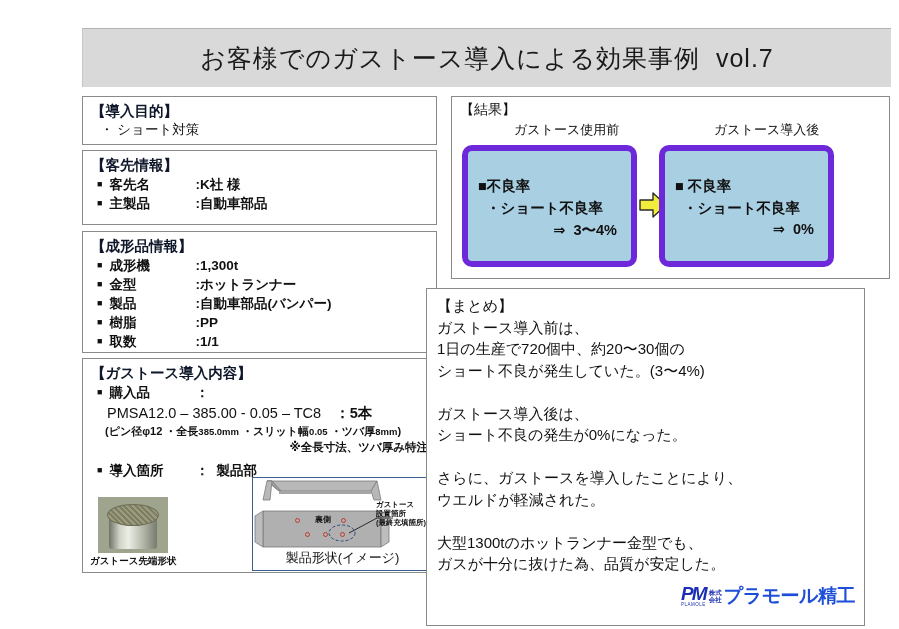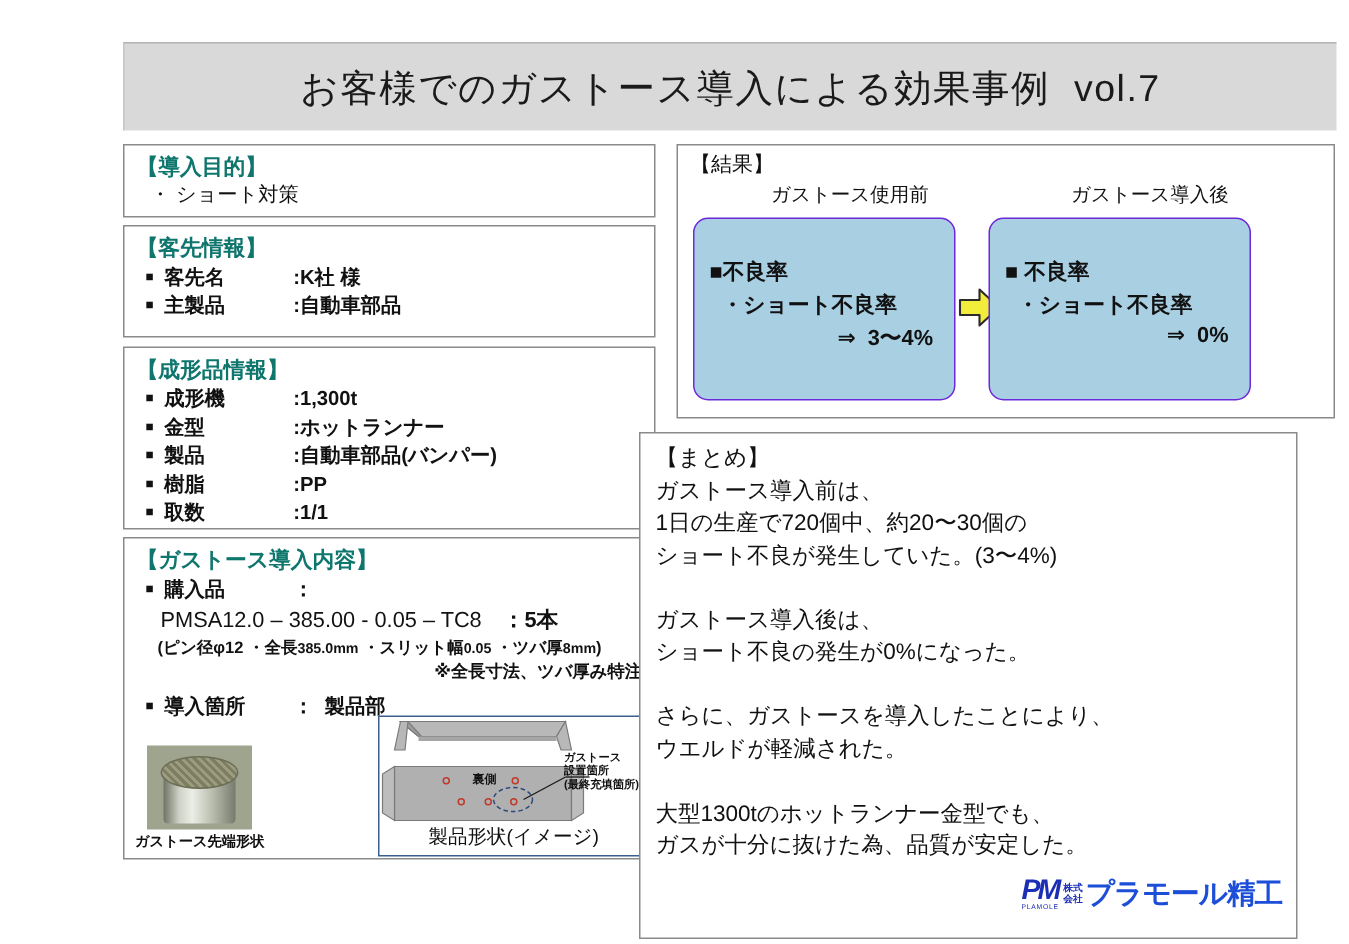--- a/index.html
+++ b/index.html
@@ -46,21 +46,21 @@
   
   .panel {
     position: absolute;
     background: #ffffff;
     border: 1px solid #8a8a8a;
     box-sizing: border-box;
   }
   .panel-heading {
     font-weight: bold;
     font-size: 14.5px;
-    color: #0f766e;
+    color: #0f172a;
     white-space: pre;
   }
   .bullet-sq {
     font-size: 9px;
     line-height: 1;
     margin-right: 7px;
     position: relative;
     top: -2px;
   }
 
@@ -215,21 +215,21 @@
   }
   .res-sub.before { left: 62px; }
   .res-sub.after  { left: 262px; }
 
   .res-card {
     position: absolute;
     top: 48px;
     width: 175px;
     height: 122px;
     background: #a9cfe3;
-    border: 1px solid #6d28d9;
+    border: 6px solid #6d28d9;
     border-radius: 10px;
     box-sizing: border-box;
   }
   .res-card.before { left: 10px; }
   .res-card.after  { left: 207px; }
   .card-l1 {
     position: absolute;
     left: 10px; top: 26px;
     font-weight: bold;
     font-size: 14.5px;

